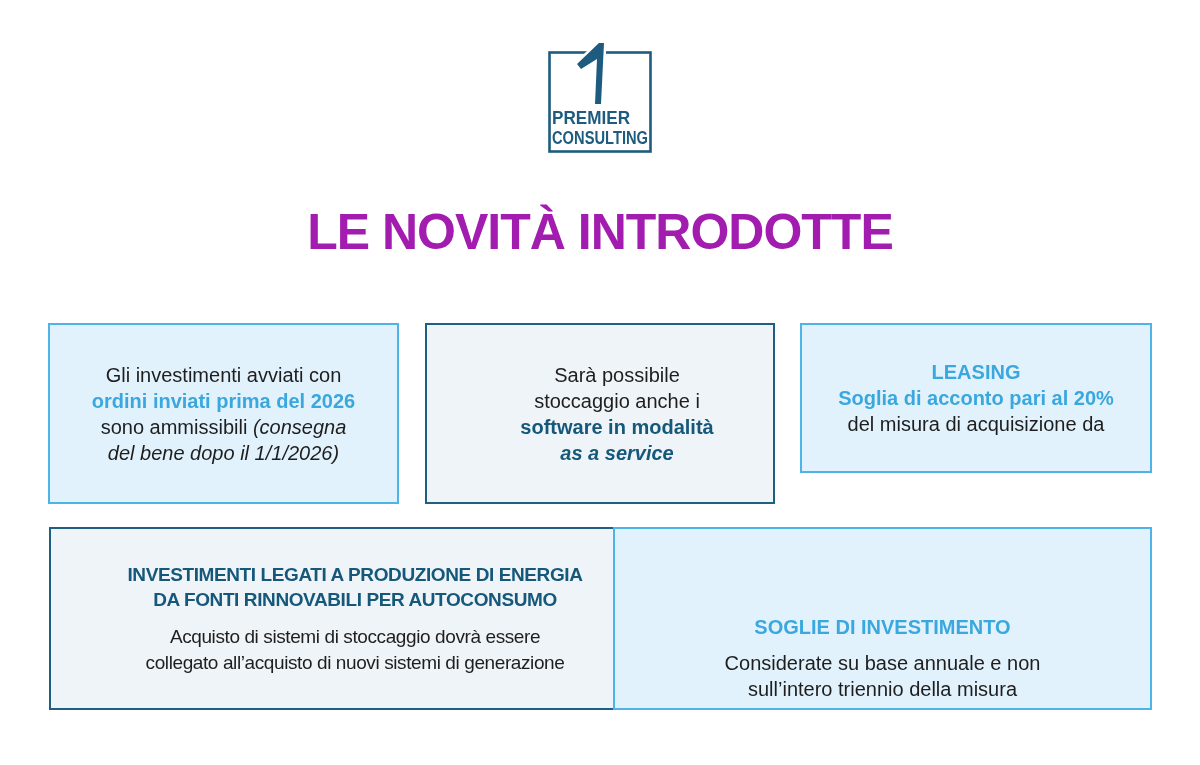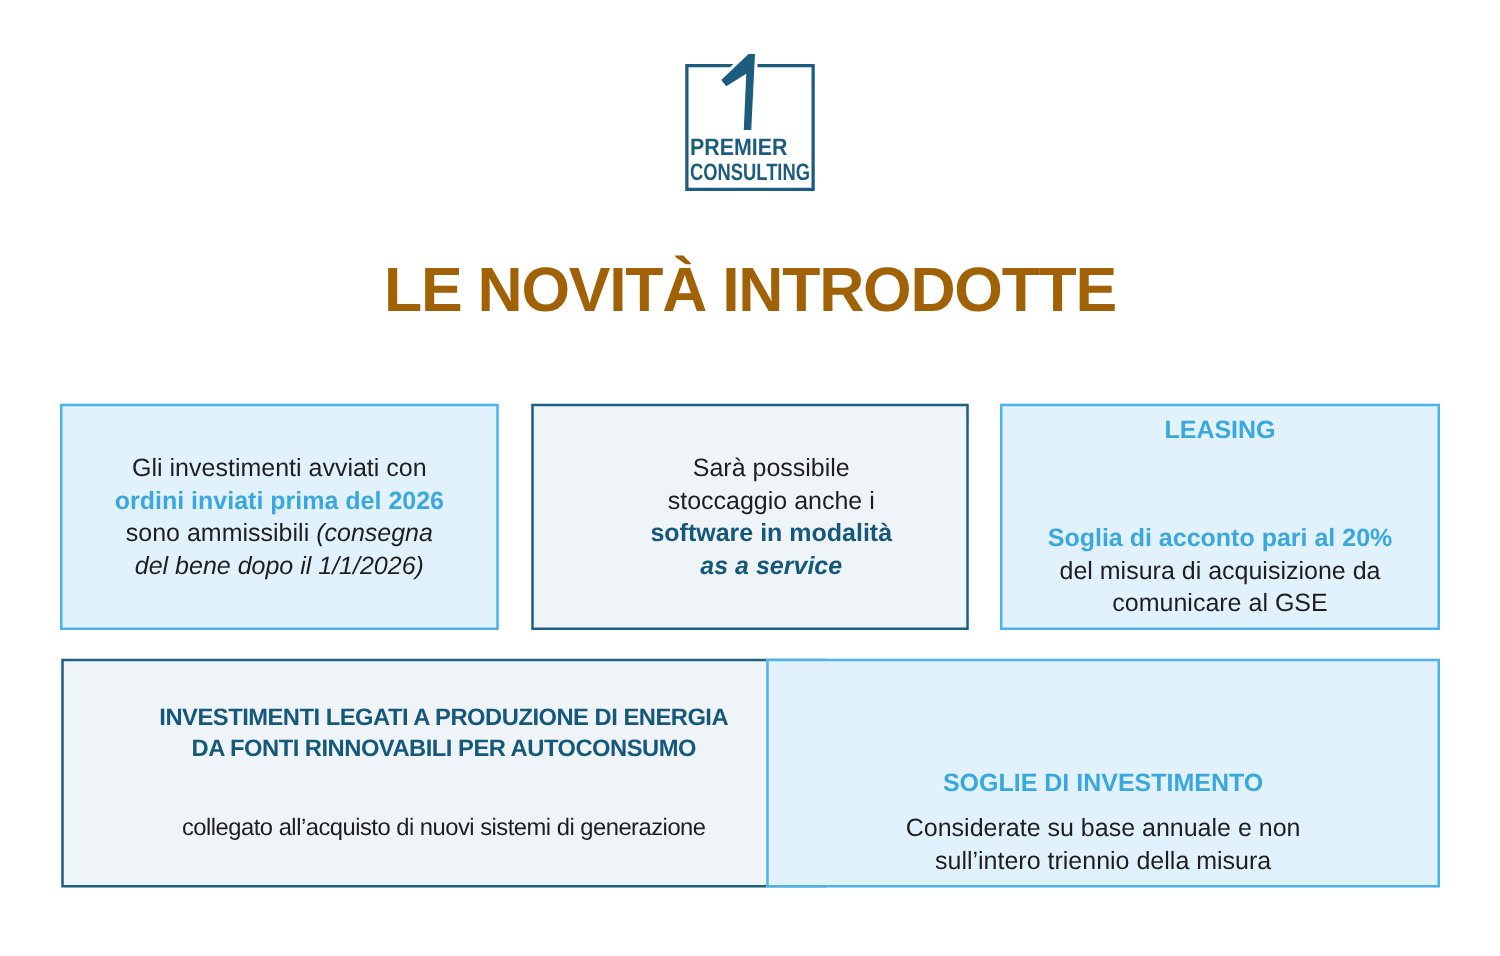--- a/index.html
+++ b/index.html
@@ -12,37 +12,37 @@
   }
 
   
   .logo { position:absolute; left:548px; top:43px; width:104px; height:112px; }
 
   
   .title {
     position:absolute; left:0; top:204px; width:1200px;
     margin:0; text-align:center;
     font-size:50px; font-weight:bold; letter-spacing:-1px;
-    color:#a16207; line-height:56px;
+    color:#a21caf; line-height:56px;
   }
 
   
   .card {
     position:absolute; box-sizing:border-box;
     border:2px solid; padding:6px 10px;
     display:flex; flex-direction:column;
     align-items:center; justify-content:center;
     text-align:center; color:#1e1e1e;
   }
   .card-blue { border-color:#4db3e8; background:#e2f2fc; }
   .card-teal { border-color:#1e5f82; background:#eff4f8; }
 
   .c1 { left:48px;  top:323px; width:351px; height:181px; }
   .c2 { left:425px; top:323px; width:350px; height:181px;padding-left:44px; }
-  .c3 { left:800px; top:323px; width:352px; height:181px;justify-content:space-between; }
+  .c3 { left:800px; top:323px; width:352px; height:150px; }
   .c4 { left:49px;  top:527px; width:612px; height:183px; }
   .c5 { left:613px; top:527px; width:539px; height:183px;justify-content:flex-end; }
 
   .card p { margin:0; font-size:20px; line-height:26px; }
   .c4 p.body { font-size:19px; line-height:26px; letter-spacing:-0.4px; }
 
   .accent { color:#3aa7de; font-weight:bold; }
   .tealtxt { color:#16587a; font-weight:bold; }
 
   .card-heading { margin:0 0 12px 0; font-size:20px; line-height:26px; font-weight:bold; }
@@ -86,31 +86,30 @@
       <span class="tealtxt">software in modalità</span><br>
       <span class="tealtxt"><em>as a service</em></span>
     </p>
   </div>
 
   <div class="card card-blue c3">
     <p class="card-heading accent">LEASING</p>
     <p>
       <span class="accent">Soglia di acconto pari al 20%</span><br>
       <span>del misura di acquisizione da</span><br>
-      <span>comunicare al GSE</span>
     </p>
   </div>
 
   <div class="card card-teal c4">
     <p class="card-heading tealtxt">
       <span>INVESTIMENTI LEGATI A PRODUZIONE DI ENERGIA</span><br>
       <span>DA FONTI RINNOVABILI PER AUTOCONSUMO</span>
     </p>
     <p class="body">
-      <br>
+      <span>Acquisto di sistemi di stoccaggio dovrà essere</span><br>
       <span>collegato all’acquisto di nuovi sistemi di generazione</span>
     </p>
   </div>
 
   <div class="card card-blue c5">
     <p class="card-heading accent" style="margin-bottom:10px">SOGLIE DI INVESTIMENTO</p>
     <p>
       <span>Considerate su base annuale e non</span><br>
       <span>sull’intero triennio della misura</span>
     </p>

